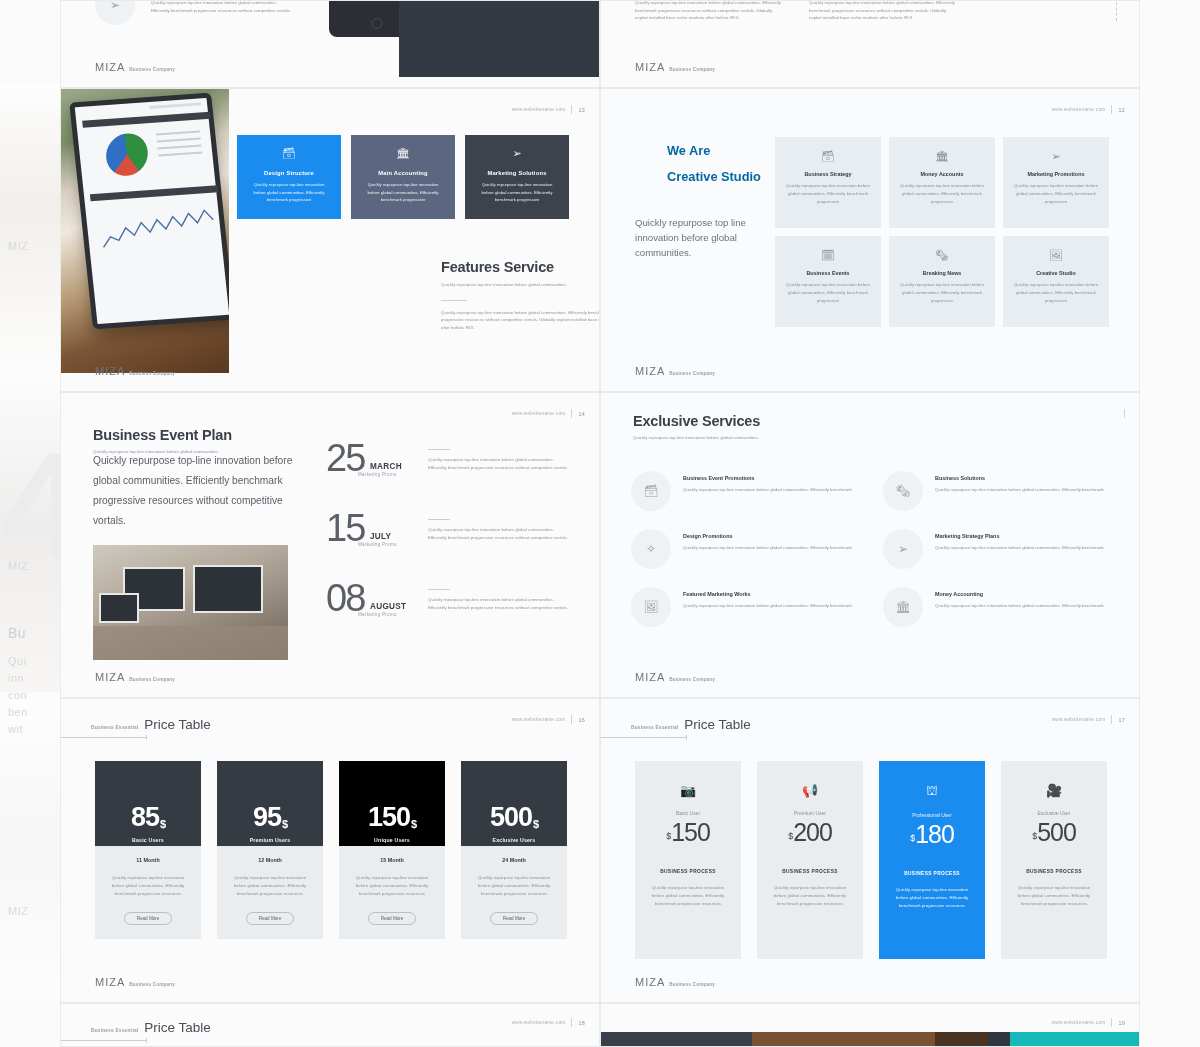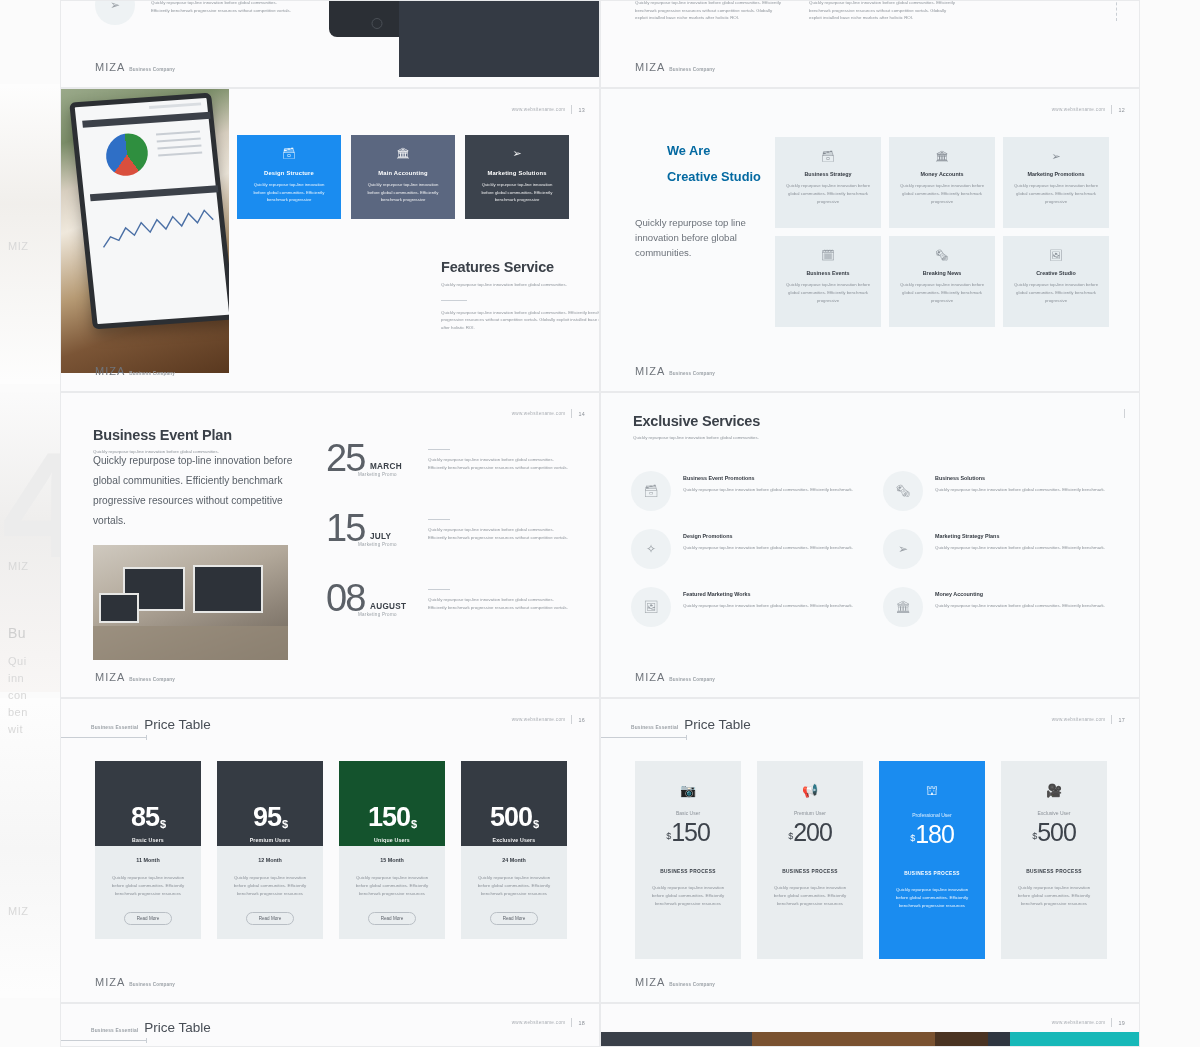--- a/index.html
+++ b/index.html
@@ -133,21 +133,21 @@
   
   .pt-head { position:absolute; left:30px; top:18px; display:flex; align-items:baseline; gap:6px;}
   .pt-head .sm { font-size:4.8px; font-weight:700; color:#9aa0a6; letter-spacing:.2px;}
   .pt-head .bg { font-size:13.5px; color:#484e56; }
   .pt-underline { position:absolute; left:-24px; top:38px; width:110px; height:1px; background:#c9ced4;}
   .pt-underline:after { content:""; position:absolute; right:0; top:-2px; width:1px; height:5px; background:#c9ced4;}
 
   .pcards { position:absolute; left:34px; top:62px; width:472px; display:flex; gap:16px;}
   .pcard { width:110px; }
   .pcard .top { height:85px; background:#353b43; color:#fff; display:flex; flex-direction:column; align-items:center; justify-content:center;}
-  .pcard.blue .top { background:#14532d;}
+  .pcard.blue .top { background:#000000;}
   .pcard .top .amt { font-size:27px; font-weight:700; letter-spacing:-1px; line-height:1;margin-top:40px;}
   .pcard .top .amt sup { font-size:11px; font-weight:700; vertical-align:-2px; margin-left:1px;}
   .pcard .top .ut { font-size:5.2px; font-weight:700; margin-top:6px; letter-spacing:.2px; opacity:.95;}
   .pcard .bot { background:#e9edef; padding:11px 12px 14px; text-align:center;}
   .pcard .bot .mn { font-size:5.4px; font-weight:700; color:#343a42; margin-bottom:11px;}
   .pcard .bot .d { font-size:4.4px; color:#8b9198; line-height:1.85; margin-bottom:8px;}
   .btn { display:inline-block; border:1px solid #b9bfc5; border-radius:10px; padding:3px 12px; font-size:4.6px; color:#5f656d; background:transparent;}
 
   
   .pcards2 { position:absolute; left:34px; top:62px; width:472px; display:flex; gap:16px;}

